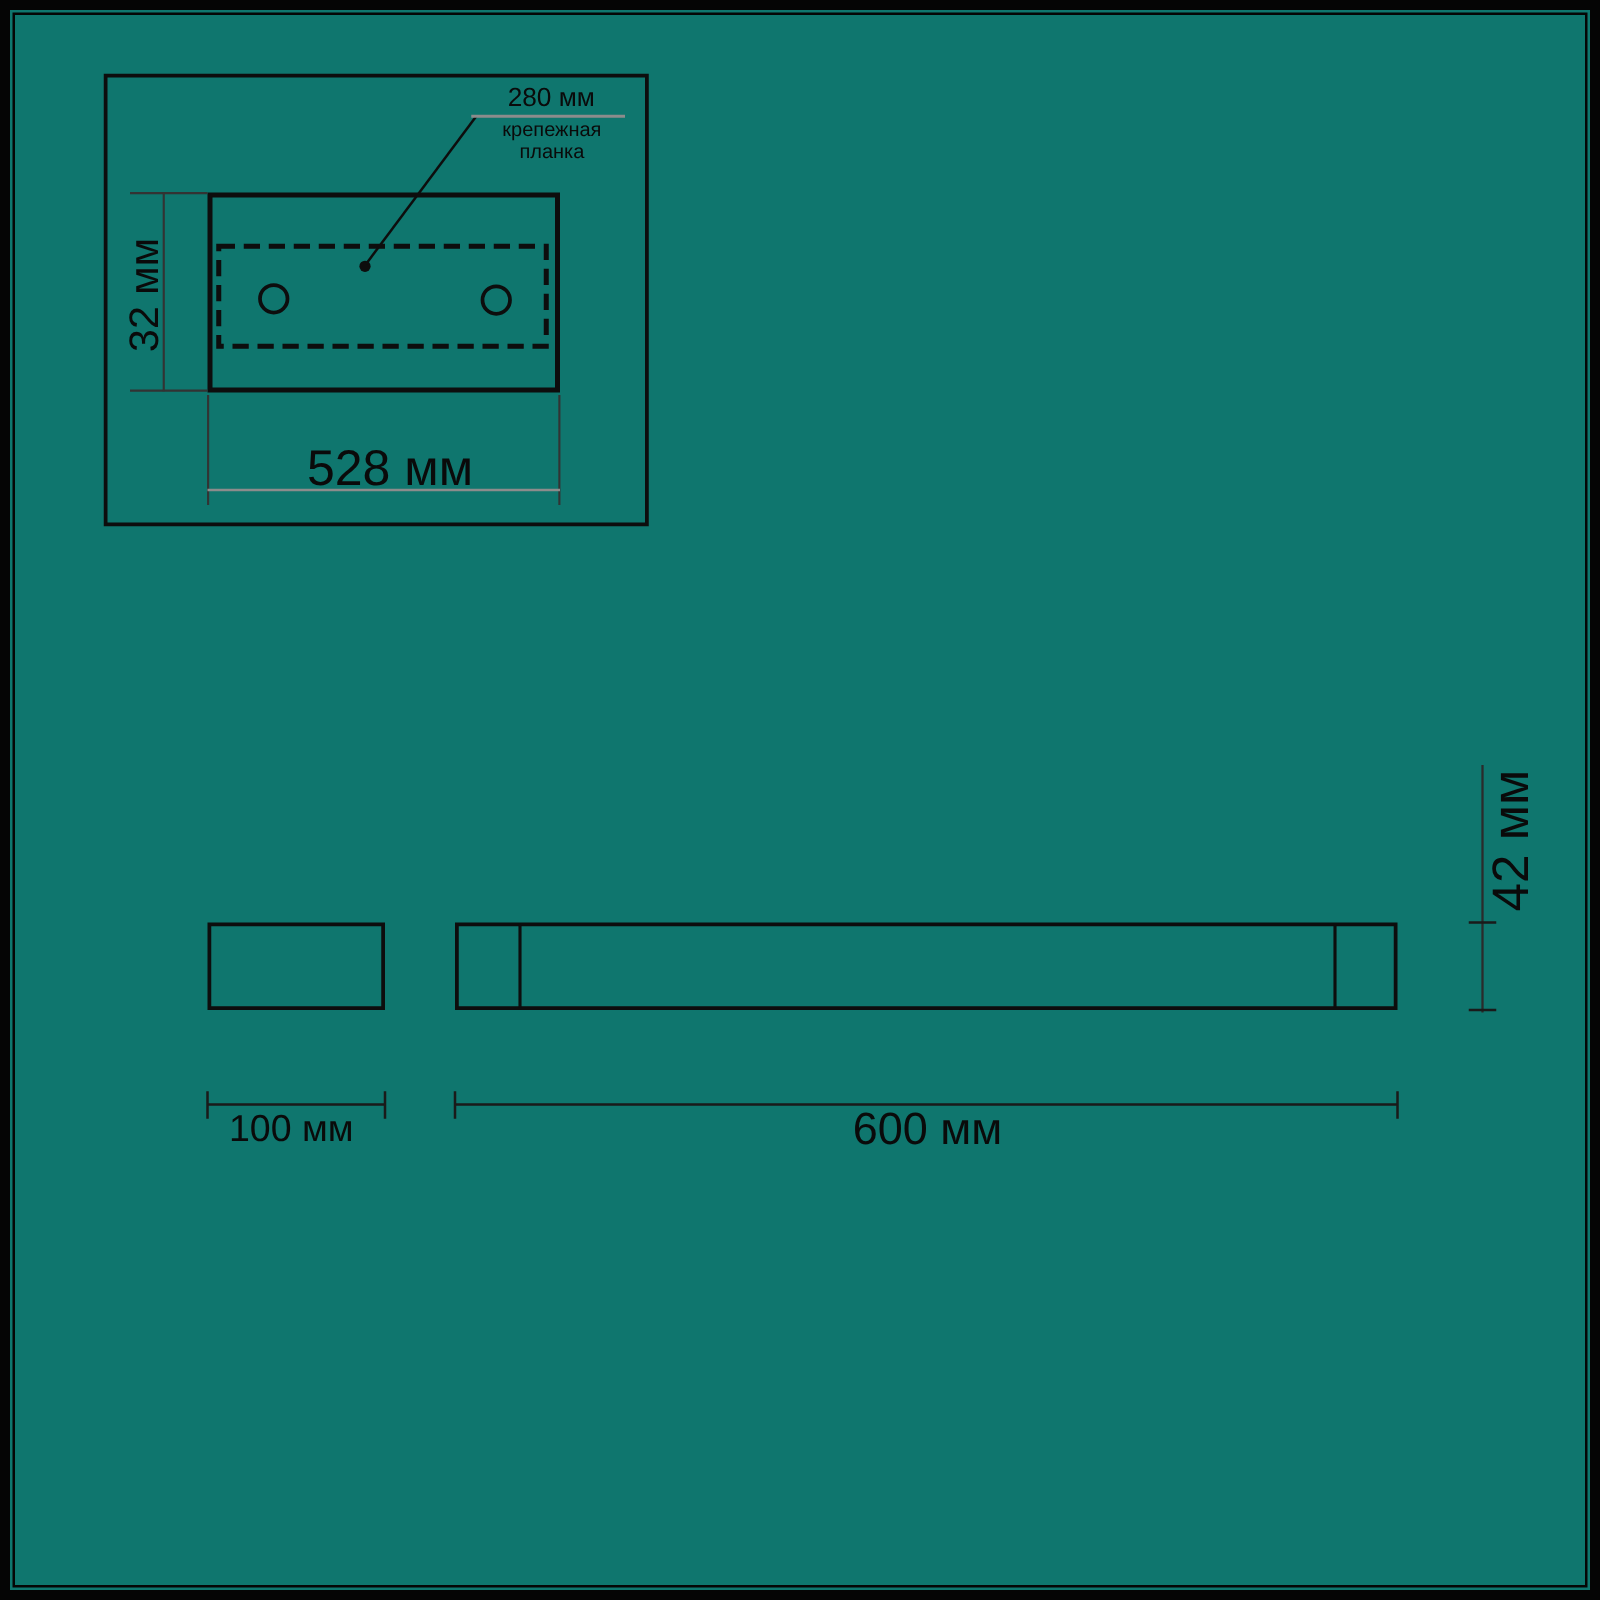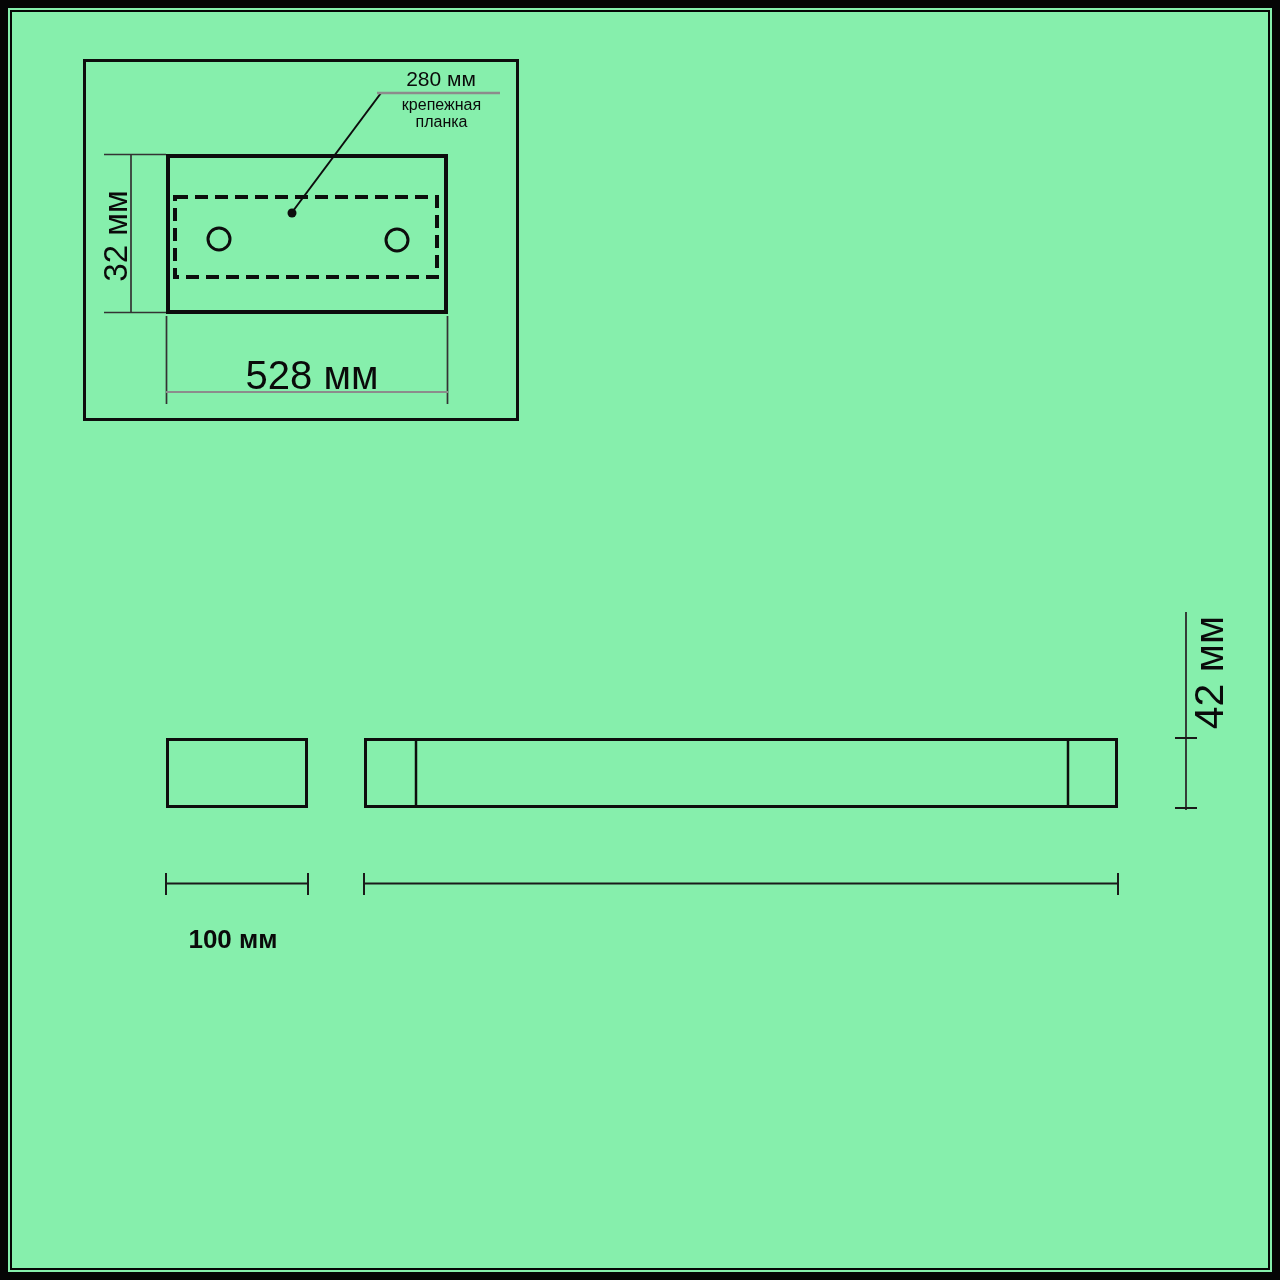--- a/index.html
+++ b/index.html
@@ -5,21 +5,21 @@
   html, body {
     margin: 0;
     padding: 0;
     background: #ffffff;
     font-family: "Liberation Sans", "DejaVu Sans", sans-serif;
   }
   .canvas {
     position: relative;
     width: 1280px;
     height: 1280px;
-    background: #86efac;
+    background: #0f766e;
     overflow: hidden;
   }
   .frame-outer {
     position: absolute;
     inset: 0;
     border: 8px solid #050505;
     box-sizing: border-box;
     pointer-events: none;
   }
   .frame-inner {
@@ -49,22 +49,22 @@
   .label-callout {
     left: 376px; top: 97px; width: 131px;
     font-size: 16px; line-height: 16.5px;
     white-space: normal;
   }
   .label-528 {
     left: 212px; top: 361px; width: 200px;
     font-size: 40px; line-height: 28px;
   }
   .label-100 {
-    left: 133px; top: 923px; width: 200px;
-    font-size: 26px; line-height: 32px; font-weight: bold;
+    left: 133px; top: 888px; width: 200px;
+    font-size: 30px; line-height: 32px;
   }
   .label-600 {
     left: 642px; top: 886px; width: 200px;
     font-size: 36px; line-height: 34px;
   }
   .vlabel {
     position: absolute;
     display: flex;
     align-items: center;
     justify-content: center;
@@ -131,18 +131,19 @@
   <div class="label label-280">280 мм</div>
 
   <div class="label label-callout">крепежная планка</div>
 
   <div class="label label-528">528 мм</div>
 
   <div class="vlabel label-32">32 мм</div>
 
   <div class="label label-100">100 мм</div>
 
+  <div class="label label-600">600 мм</div>
 
   <div class="vlabel label-42">42 мм</div>
 
   <div class="frame-inner"></div>
   <div class="frame-outer"></div>
 </div>
 
 </body></html>

